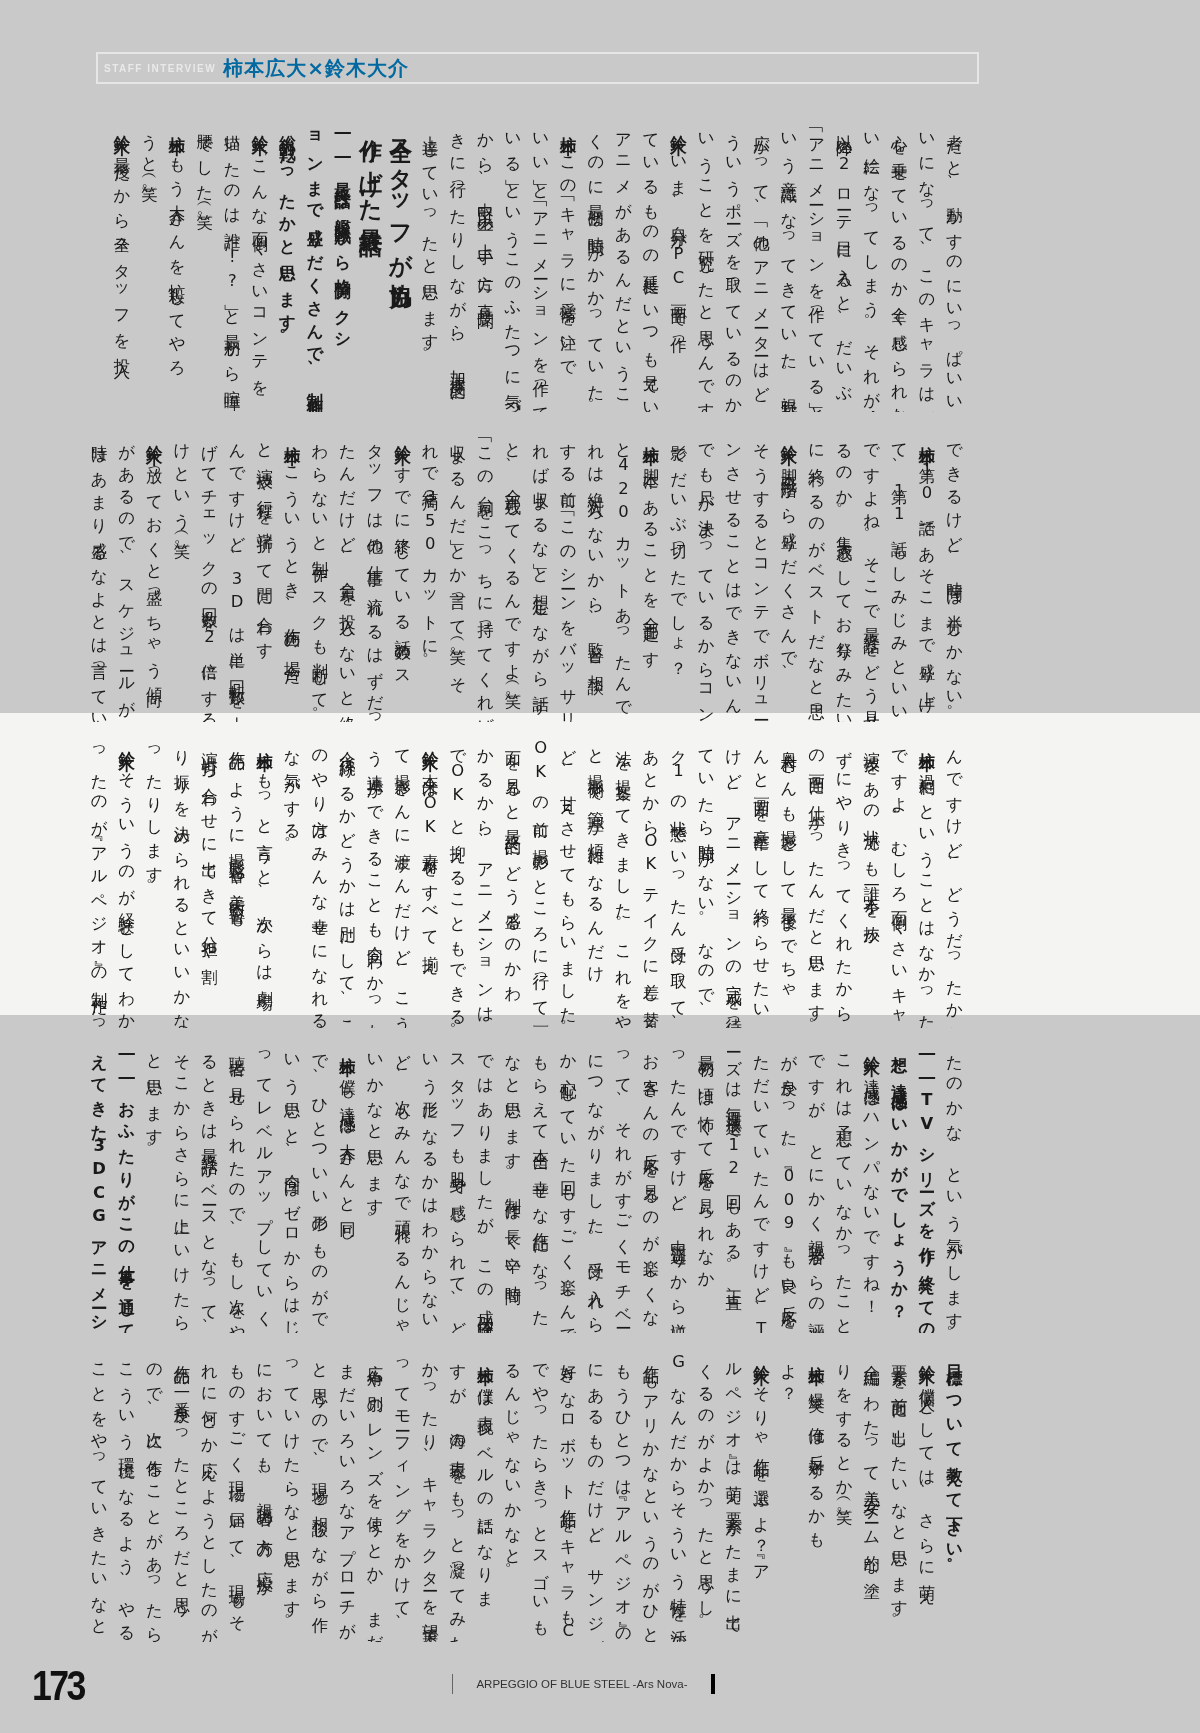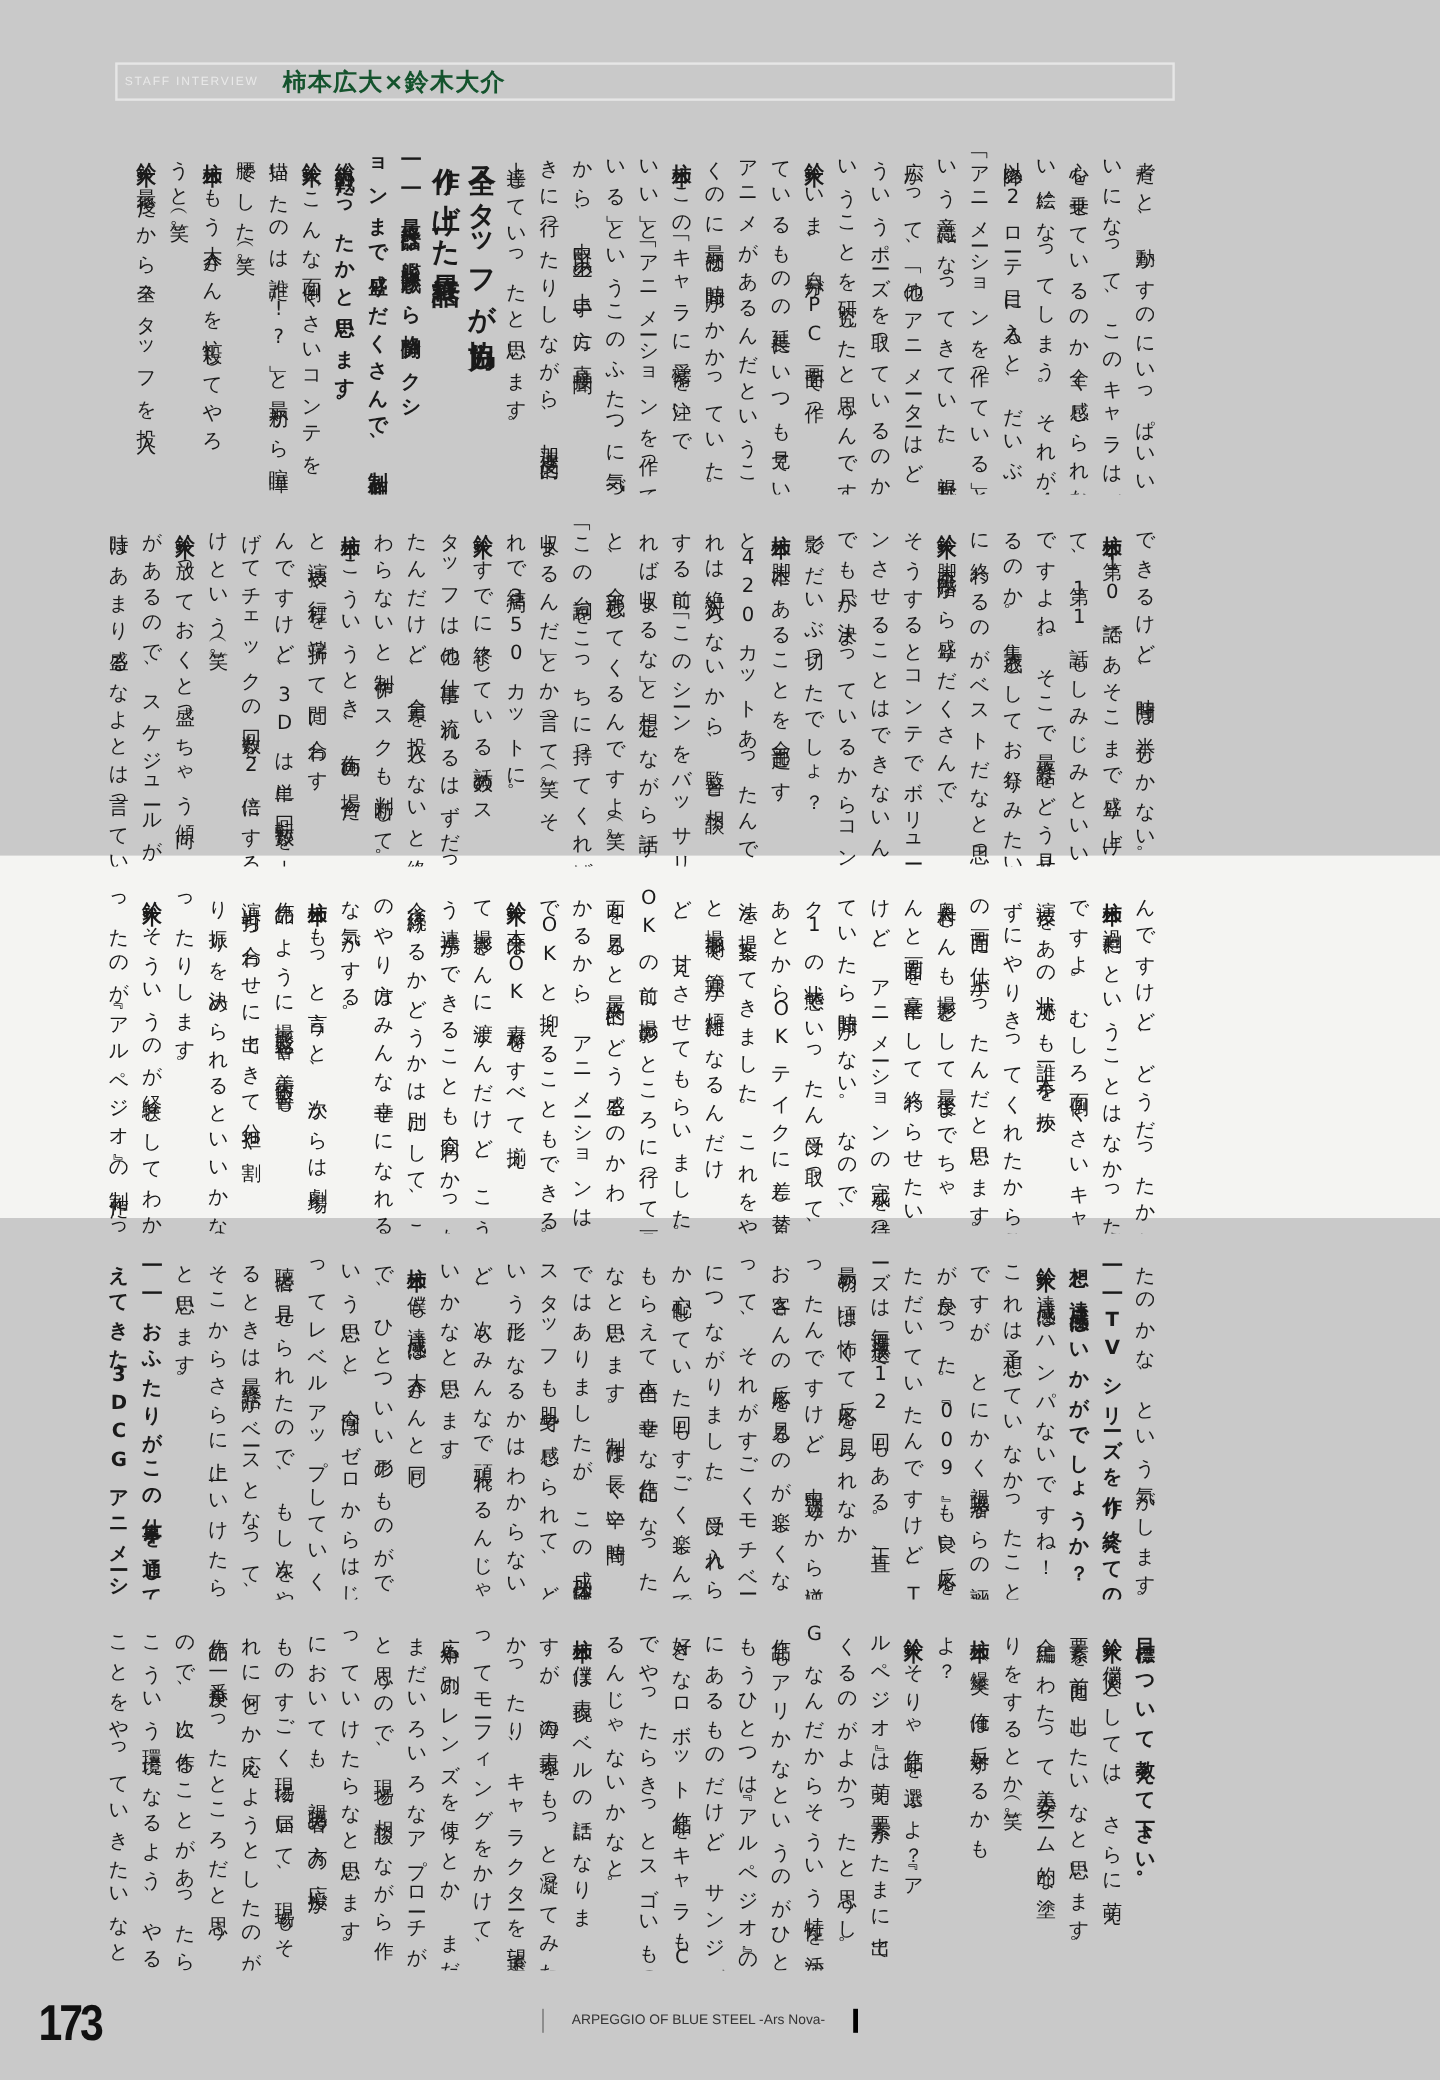--- a/index.html
+++ b/index.html
@@ -13,24 +13,24 @@
     position: absolute; left: 0; top: 713px; width: 1200px; height: 302px;
     background: #f4f4f2;
   }
   .header-box {
     position: absolute; left: 96px; top: 52px; width: 883px; height: 32px;
     border: 2px solid #e6e6e6; box-sizing: border-box;
     display: flex; align-items: center; padding-left: 6px;
   }
   .header-kicker {
     font-family: "Liberation Sans", sans-serif; font-size: 10px; letter-spacing: 1.5px;
-    color: #e9e9e9; font-weight: normal; margin-right: 20px; text-align: right;
+    color: #e9e9e9; font-weight: bold; margin-right: 7px; text-align: right;
   }
   .header-names {
-    font-size: 20px; color: #14532d; font-weight: bold; letter-spacing: 1px;
+    font-size: 20px; color: #0369a1; font-weight: bold; letter-spacing: 1px;
   }
   .tier {
     position: absolute; writing-mode: vertical-rl; text-orientation: upright;
     font-size: 16.4px; line-height: 27.6px; letter-spacing: 4.5px;
     right: 230px; height: 290px; width: 900px;
     overflow: hidden;
   }
   .tier .col { display: block; white-space: nowrap; }
   .speaker { font-weight: bold; margin-bottom: 14px; display: inline-block; }
   .heading {

